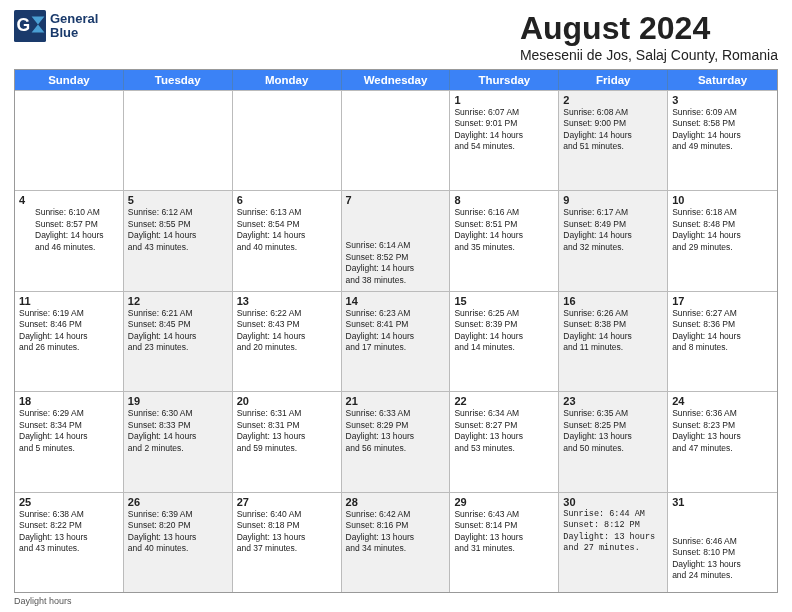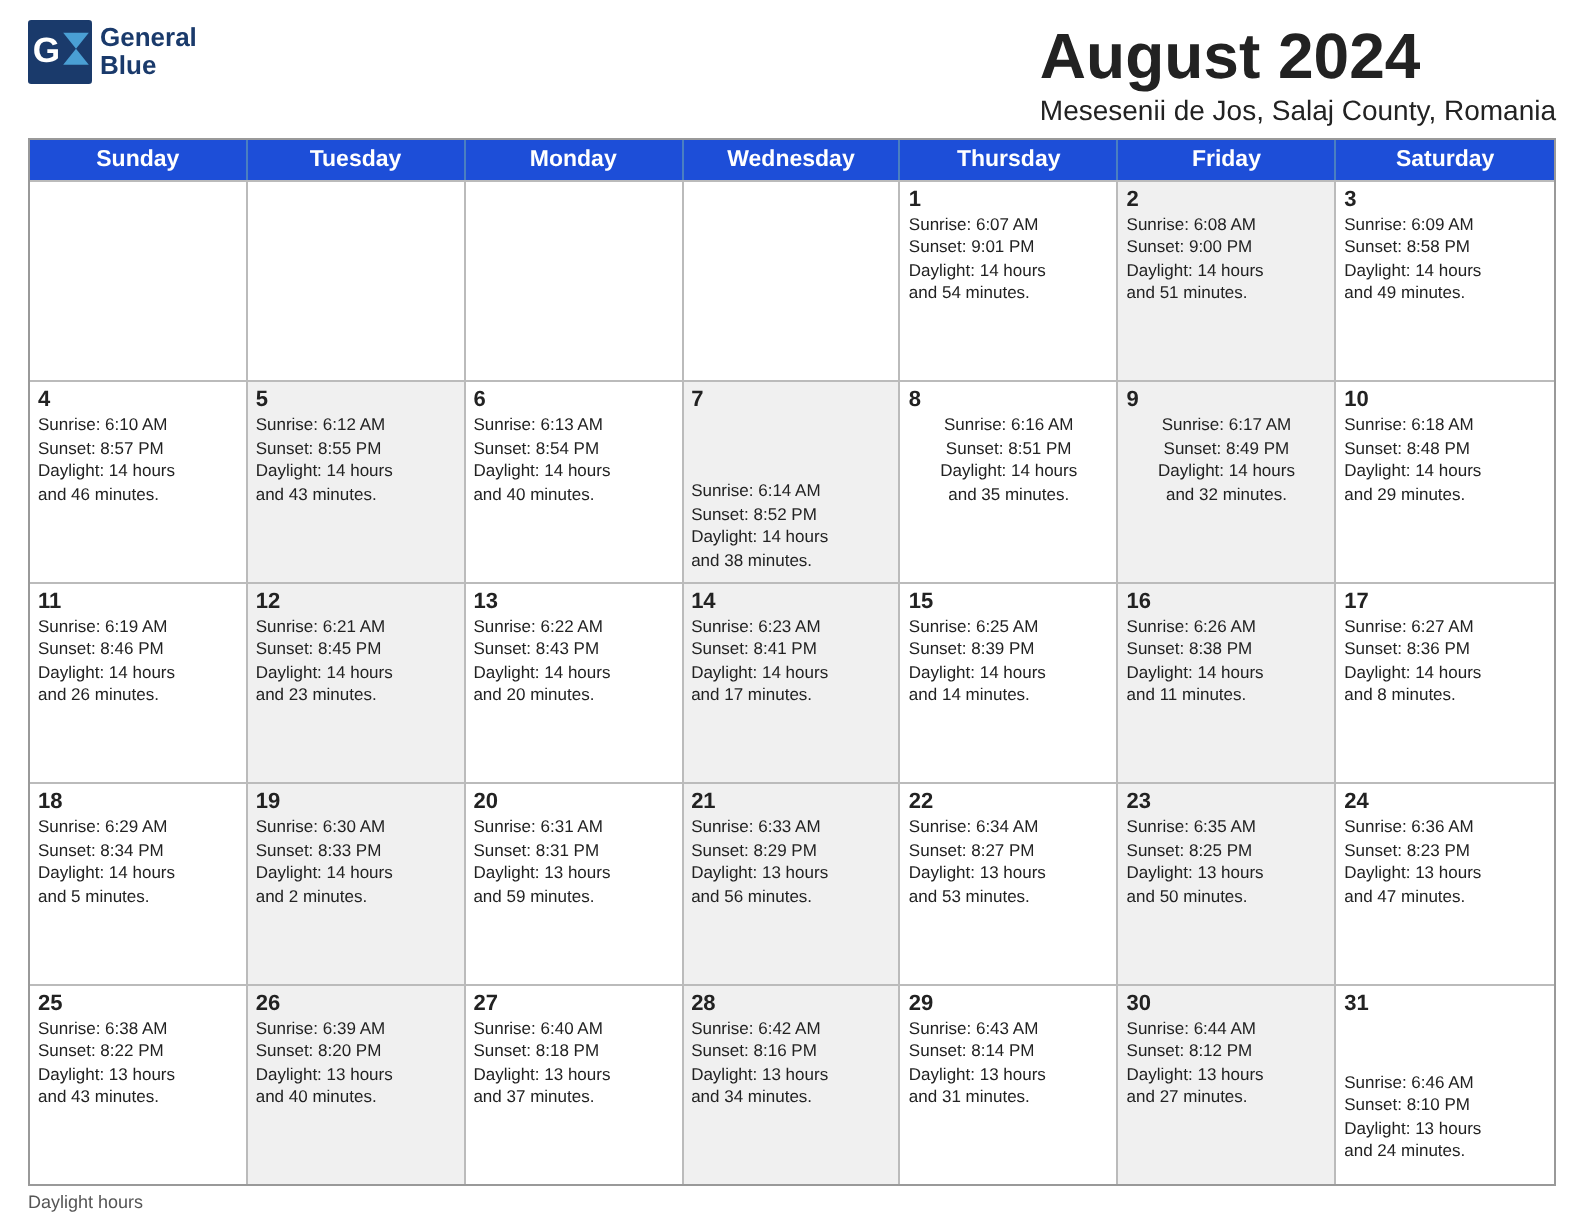--- a/index.html
+++ b/index.html
@@ -54,21 +54,21 @@
     }
     .calendar {
       flex: 1;
       display: flex;
       flex-direction: column;
       border: 1px solid #999;
     }
     .cal-header {
       display: grid;
       grid-template-columns: repeat(7, 1fr);
-      background: #1d4ed8;
+      background: #3b82f6;
     }
     .cal-header-cell {
       color: #fff;
       font-weight: bold;
       font-size: 11.5px;
       padding: 4px 4px;
       text-align: center;
       border-right: 1px solid #4a7fc1;
     }
     .cal-header-cell:last-child { border-right: none; }
@@ -170,21 +170,21 @@
             <span class="day-num">3</span>
             <div class="day-info" style="white-space: pre-line;">Sunrise: 6:09 AM
 Sunset: 8:58 PM
 Daylight: 14 hours
 and 49 minutes.</div>
           </div>
         </div>
         <div class="cal-row">
           <div class="cal-cell">
             <span class="day-num">4</span>
-            <div class="day-info" style="white-space: pre-line;">Sunrise: 6:10 AM
+            <div class="day-info" style="white-space: pre-line; margin-left: 16px;">Sunrise: 6:10 AM
 Sunset: 8:57 PM
 Daylight: 14 hours
 and 46 minutes.</div>
           </div>
           <div class="cal-cell shaded">
             <span class="day-num">5</span>
             <div class="day-info" style="white-space: pre-line;">Sunrise: 6:12 AM
 Sunset: 8:55 PM
 Daylight: 14 hours
 and 43 minutes.</div>
@@ -198,28 +198,28 @@
           </div>
           <div class="cal-cell shaded">
             <span class="day-num">7</span>
             <div class="day-info" style="white-space: pre-line; margin-top: 34px;">Sunrise: 6:14 AM
 Sunset: 8:52 PM
 Daylight: 14 hours
 and 38 minutes.</div>
           </div>
           <div class="cal-cell">
             <span class="day-num">8</span>
-            <div class="day-info" style="white-space: pre-line; text-align: center;">Sunrise: 6:16 AM
+            <div class="day-info" style="white-space: pre-line;">Sunrise: 6:16 AM
 Sunset: 8:51 PM
 Daylight: 14 hours
 and 35 minutes.</div>
           </div>
           <div class="cal-cell shaded">
             <span class="day-num">9</span>
-            <div class="day-info" style="white-space: pre-line; text-align: center;">Sunrise: 6:17 AM
+            <div class="day-info" style="white-space: pre-line;">Sunrise: 6:17 AM
 Sunset: 8:49 PM
 Daylight: 14 hours
 and 32 minutes.</div>
           </div>
           <div class="cal-cell">
             <span class="day-num">10</span>
             <div class="day-info" style="white-space: pre-line;">Sunrise: 6:18 AM
 Sunset: 8:48 PM
 Daylight: 14 hours
 and 29 minutes.</div>
@@ -358,21 +358,21 @@
           </div>
           <div class="cal-cell">
             <span class="day-num">29</span>
             <div class="day-info" style="white-space: pre-line;">Sunrise: 6:43 AM
 Sunset: 8:14 PM
 Daylight: 13 hours
 and 31 minutes.</div>
           </div>
           <div class="cal-cell shaded">
             <span class="day-num">30</span>
-            <div class="day-info" style="white-space: pre-line;">Sunrise: 6:44 AM
+            <div class="day-info" style="white-space: pre-line; font-family: Liberation Mono, monospace;">Sunrise: 6:44 AM
 Sunset: 8:12 PM
 Daylight: 13 hours
 and 27 minutes.</div>
           </div>
           <div class="cal-cell">
             <span class="day-num">31</span>
             <div class="day-info" style="white-space: pre-line; margin-top: 28px;">Sunrise: 6:46 AM
 Sunset: 8:10 PM
 Daylight: 13 hours
 and 24 minutes.</div>

